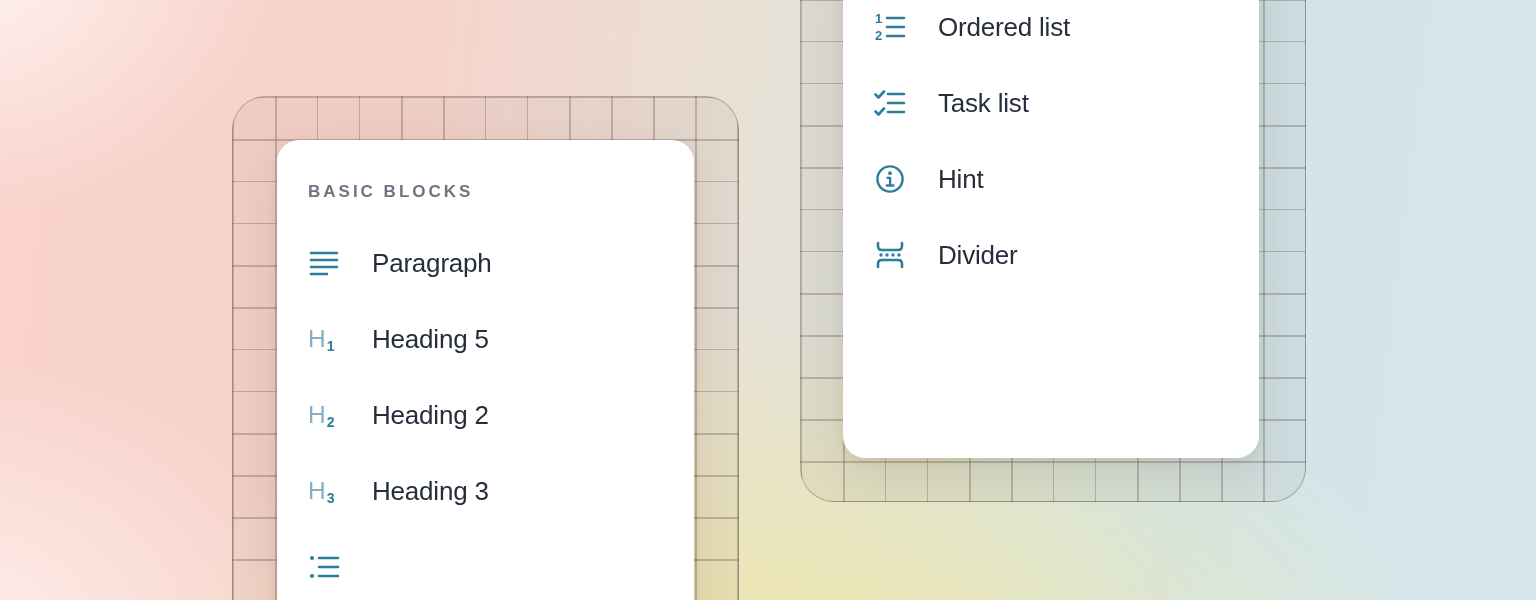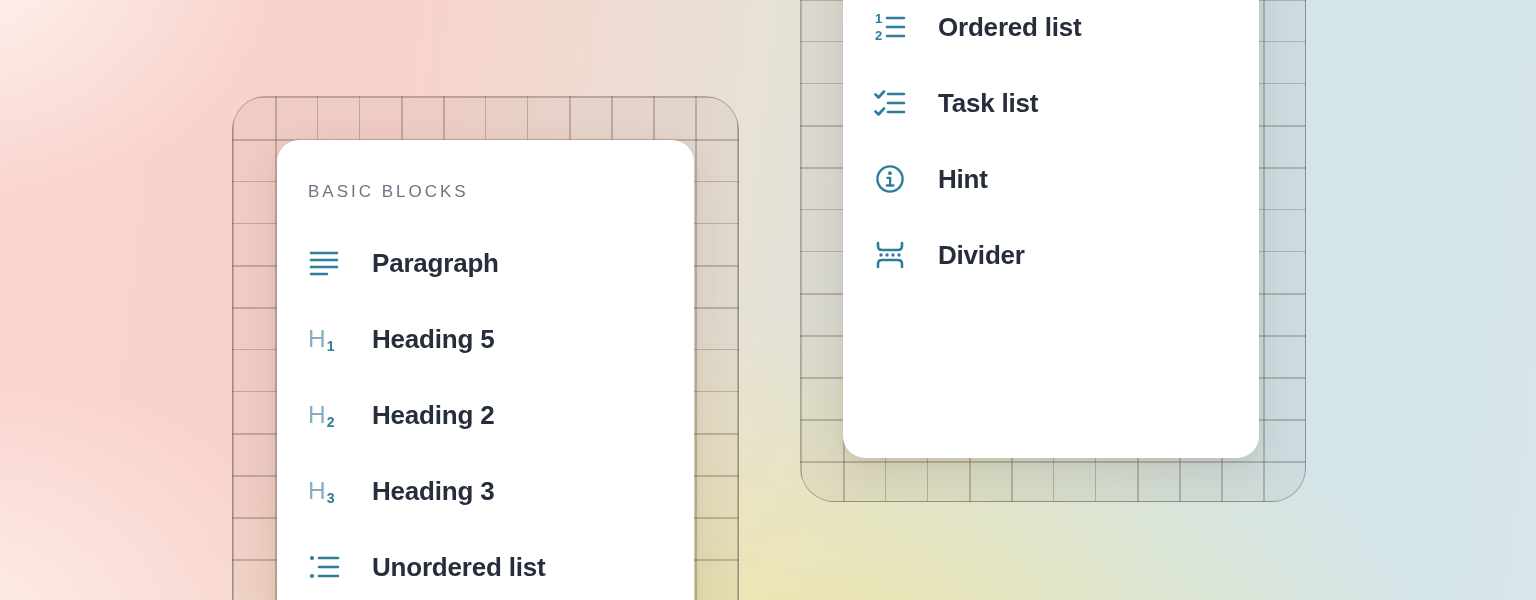--- a/index.html
+++ b/index.html
@@ -27,34 +27,34 @@
   .grid-left{left:232px;top:96px;width:505px;height:546px;}
   .grid-right{left:800px;top:-44px;width:504px;height:544px;}
   .card{
     position:absolute;background:#ffffff;border-radius:22px;
     box-shadow:0 14px 38px rgba(96,62,44,0.12), 0 3px 8px rgba(96,62,44,0.06);
   }
   .card-left{left:277px;top:140px;width:417px;height:520px;}
   .card-right{left:843px;top:-87px;width:416px;height:545px;padding-top:76px;box-sizing:border-box;}
   .card-label{
     margin:40px 0 0 31px;
-    font-size:17px;font-weight:400;letter-spacing:3px;
+    font-size:17px;font-weight:700;letter-spacing:3px;
     color:#6d7584;line-height:24px;
   }
   .card-left .items{margin-top:21px;}
   .menu-item{
     display:flex;align-items:center;height:76px;padding-left:31px;cursor:pointer;
   }
   .menu-item .icon{
     width:32px;height:32px;flex:0 0 32px;margin-right:32px;
     display:flex;align-items:center;justify-content:center;
   }
   .menu-item .icon svg{display:block;}
   .item-label{
-    font-size:26px;font-weight:700;color:#262d3b;letter-spacing:-0.2px;line-height:1;
+    font-size:26px;font-weight:400;color:#262d3b;letter-spacing:-0.2px;line-height:1;
     white-space:nowrap;
   }
   .ic{stroke:#2e7d9c;fill:none;stroke-width:2.6;stroke-linecap:round;stroke-linejoin:round;}
   .ic-fill{fill:#2e7d9c;stroke:none;}
   .ic-H{fill:#87aec4;font:400 26px "Liberation Sans",sans-serif;}
   .ic-digit{fill:#2e7d9c;font:700 15px "Liberation Sans",sans-serif;}
   .ic-num{fill:#2e7d9c;font:700 13px "Liberation Sans",sans-serif;}
 </style>
 </head>
 <body>
@@ -108,21 +108,20 @@
       </div>
 
       <div class="menu-item">
         <span class="icon">
           <svg width="32" height="32" viewBox="0 0 32 32">
             <circle class="ic-fill" cx="4" cy="7" r="2.1"></circle>
             <circle class="ic-fill" cx="4" cy="25" r="2.1"></circle>
             <path class="ic" d="M11 7 H30 M11 16 H30 M11 25 H30"></path>
           </svg>
         </span>
-        <span class="item-label">Unordered list</span>
       </div>
 
     </div>
   </div>
 
   <div class="card card-right">
     <div class="items">
 
       <div class="menu-item">
         <span class="icon">

